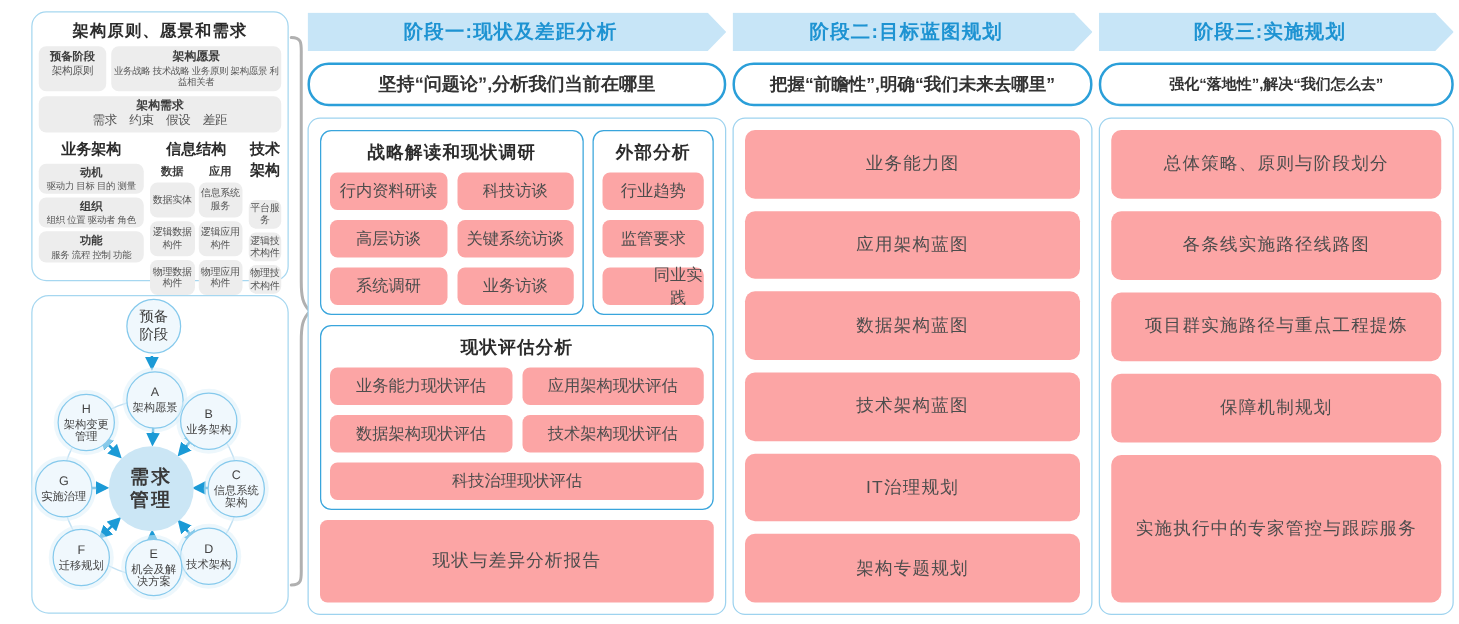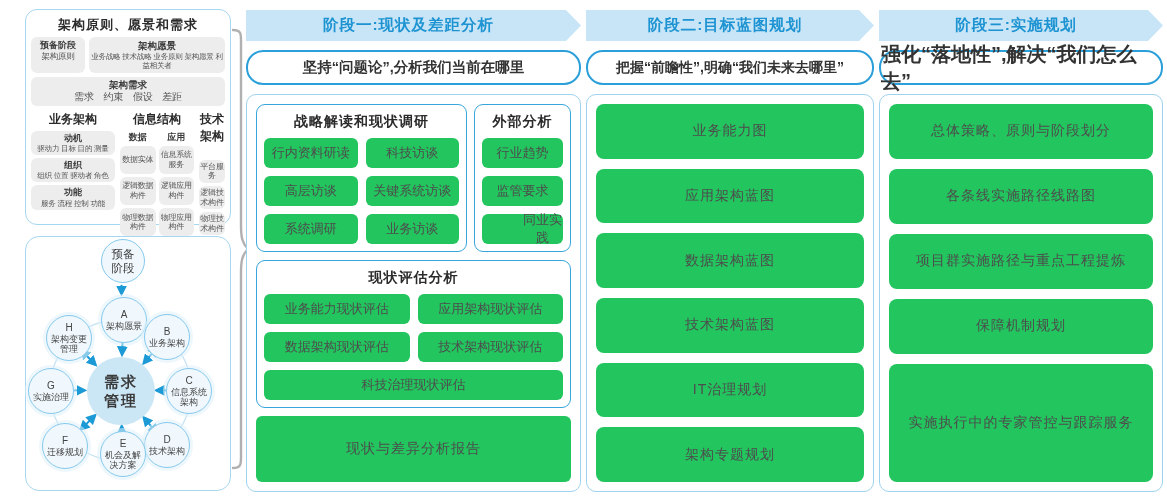--- a/index.html
+++ b/index.html
@@ -71,21 +71,21 @@
     display:flex; align-items:center; justify-content:center; letter-spacing:1px;
     clip-path:polygon(0 0, calc(100% - 15px) 0, 100% 50%, calc(100% - 15px) 100%, 0 100%);
     padding-right:10px; flex:0 0 auto; }
   .subtitle { margin-top:9px; height:35px; border:2px solid #2b9fd9; border-radius:17px;
     background:#fff; display:flex; align-items:center; justify-content:center;
     font-weight:bold; font-size:14.5px; color:#333; flex:0 0 auto; }
   .content { margin-top:9px; flex:1; border:1.5px solid #9ed3ef; border-radius:10px;
     background:#fff; padding:9px; display:flex; flex-direction:column; }
   .subbox { border:1.5px solid #39a5dc; border-radius:9px; background:#fff; padding:5px 7px 7px; }
   .subbox-title { text-align:center; font-weight:bold; font-size:14px; color:#2b2b2b; margin:3px 0 7px; letter-spacing:1px; }
-  .item { background:#22c55e; border-radius:6px; display:flex; align-items:center; justify-content:center;
+  .item { background:#fca5a5; border-radius:6px; display:flex; align-items:center; justify-content:center;
     font-size:13px; color:#4d4d4d; text-align:center; }
   .p1-toprow { display:flex; gap:7px; }
   .p1-survey { flex:1; }
   .p1-grid { display:grid; grid-template-columns:1fr 1fr; gap:8px; }
   .p1-grid .item { height:30px; }
   .p1-external { width:97px; display:flex; flex-direction:column; }
   .p1-external .item { height:30px; margin-bottom:8px; }
   .p1-external .item:last-child { margin-bottom:0;padding-left:40px; }
   .p1-assess { margin-top:8px; }
   .p1-assess-grid { display:grid; grid-template-columns:1fr 1fr; gap:8px; }
@@ -309,21 +309,21 @@
           <div class="item">数据架构蓝图</div>
           <div class="item">技术架构蓝图</div>
           <div class="item">IT治理规划</div>
           <div class="item">架构专题规划</div>
         </div>
       </div>
     </div>
 
     <div class="phase-col p3">
       <div class="band">阶段三:实施规划</div>
-      <div class="subtitle" style="font-size:20px">强化“落地性”,解决“我们怎么去”</div>
+      <div class="subtitle" style="font-size:12px">强化“落地性”,解决“我们怎么去”</div>
       <div class="content">
         <div class="rows">
           <div class="item">总体策略、原则与阶段划分</div>
           <div class="item">各条线实施路径线路图</div>
           <div class="item">项目群实施路径与重点工程提炼</div>
           <div class="item">保障机制规划</div>
           <div class="item tall">实施执行中的专家管控与跟踪服务</div>
         </div>
       </div>
     </div>

